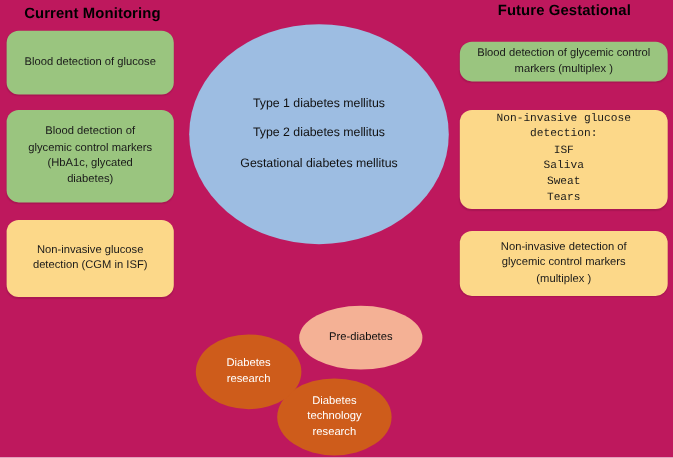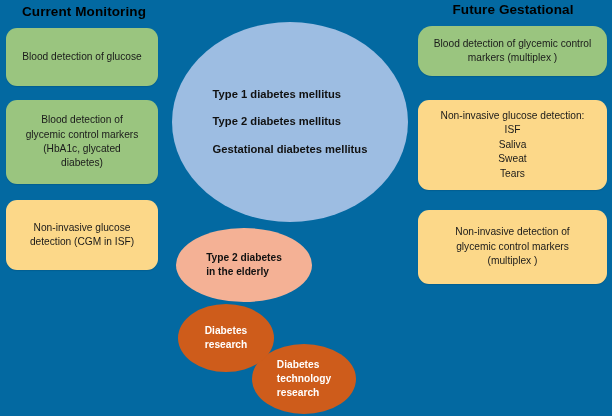--- a/index.html
+++ b/index.html
@@ -4,21 +4,21 @@
 <style>
   html, body {
     margin: 0;
     padding: 0;
     background: #ffffff;
   }
   #canvas {
     position: relative;
     width: 612px;
     height: 416px;
-    background: #0369a1;
+    background: #be185d;
     overflow: hidden;
     font-family: "Liberation Sans", sans-serif;
     color: #111111;
   }
 
   
   .col-header {
     position: absolute;
     font-size: 13.5px;
     font-weight: bold;
@@ -48,34 +48,34 @@
   }
   .card.green  { background: #9ac57f; }
   .card.orange { background: #fcd889; }
 
   
   #card-left-1 { left: 6px;  top: 28px;  width: 152px; height: 58px; }
   #card-left-2 { left: 6px;  top: 100px; width: 152px; height: 84px; }
   #card-left-3 { left: 6px;  top: 200px; width: 152px; height: 70px; }
 
   
-  #card-right-1 { left: 418px; top: 26px;  width: 189px; height: 50px; border-radius: 14px; }
-  #card-right-2 { left: 418px; top: 100px; width: 189px; height: 90px; }
-  #card-right-3 { left: 418px; top: 210px; width: 189px; height: 74px; }
+  #card-right-1 { left: 418px; top: 38px;  width: 189px; height: 36px; }
+  #card-right-2 { left: 418px; top: 100px; width: 189px; height: 90px; font-family: Liberation Mono, monospace; }
+  #card-right-3 { left: 418px; top: 210px; width: 189px; height: 59px; }
 
   
   .ellipse {
     position: absolute;
     box-sizing: border-box;
     border-radius: 50%;
     display: flex;
     align-items: center;
     justify-content: center;
+    text-align: center;
     white-space: pre-line;
-    font-weight: bold;
   }
   .ellipse.blue   { background: #9dbde2; color: #111111; }
   .ellipse.salmon { background: #f4b195; color: #111111; }
   .ellipse.brown  { background: #ce5c1b; color: #ffffff; }
 
   #ellipse-main {
     left: 172px; top: 22px;
     width: 236px; height: 200px;
     font-size: 11.2px;
     line-height: 2.45;
@@ -133,21 +133,20 @@
 Saliva
 Sweat
 Tears</div>
   <div class="card orange" id="card-right-3">Non-invasive detection of
 glycemic control markers
 (multiplex )</div>
 
   <div class="ellipse blue" id="ellipse-main">Type 1 diabetes mellitus
 Type 2 diabetes mellitus
 Gestational diabetes mellitus</div>
-  <div class="ellipse salmon" id="ellipse-elderly">Type 2 diabetes
-in the elderly</div>
+  <div class="ellipse salmon" id="ellipse-prediabetes">Pre-diabetes</div>
   <div class="ellipse brown" id="ellipse-research">Diabetes
 research</div>
   <div class="ellipse brown" id="ellipse-tech-research">Diabetes
 technology
 research</div>
 
 </div>
 
 </body></html>

